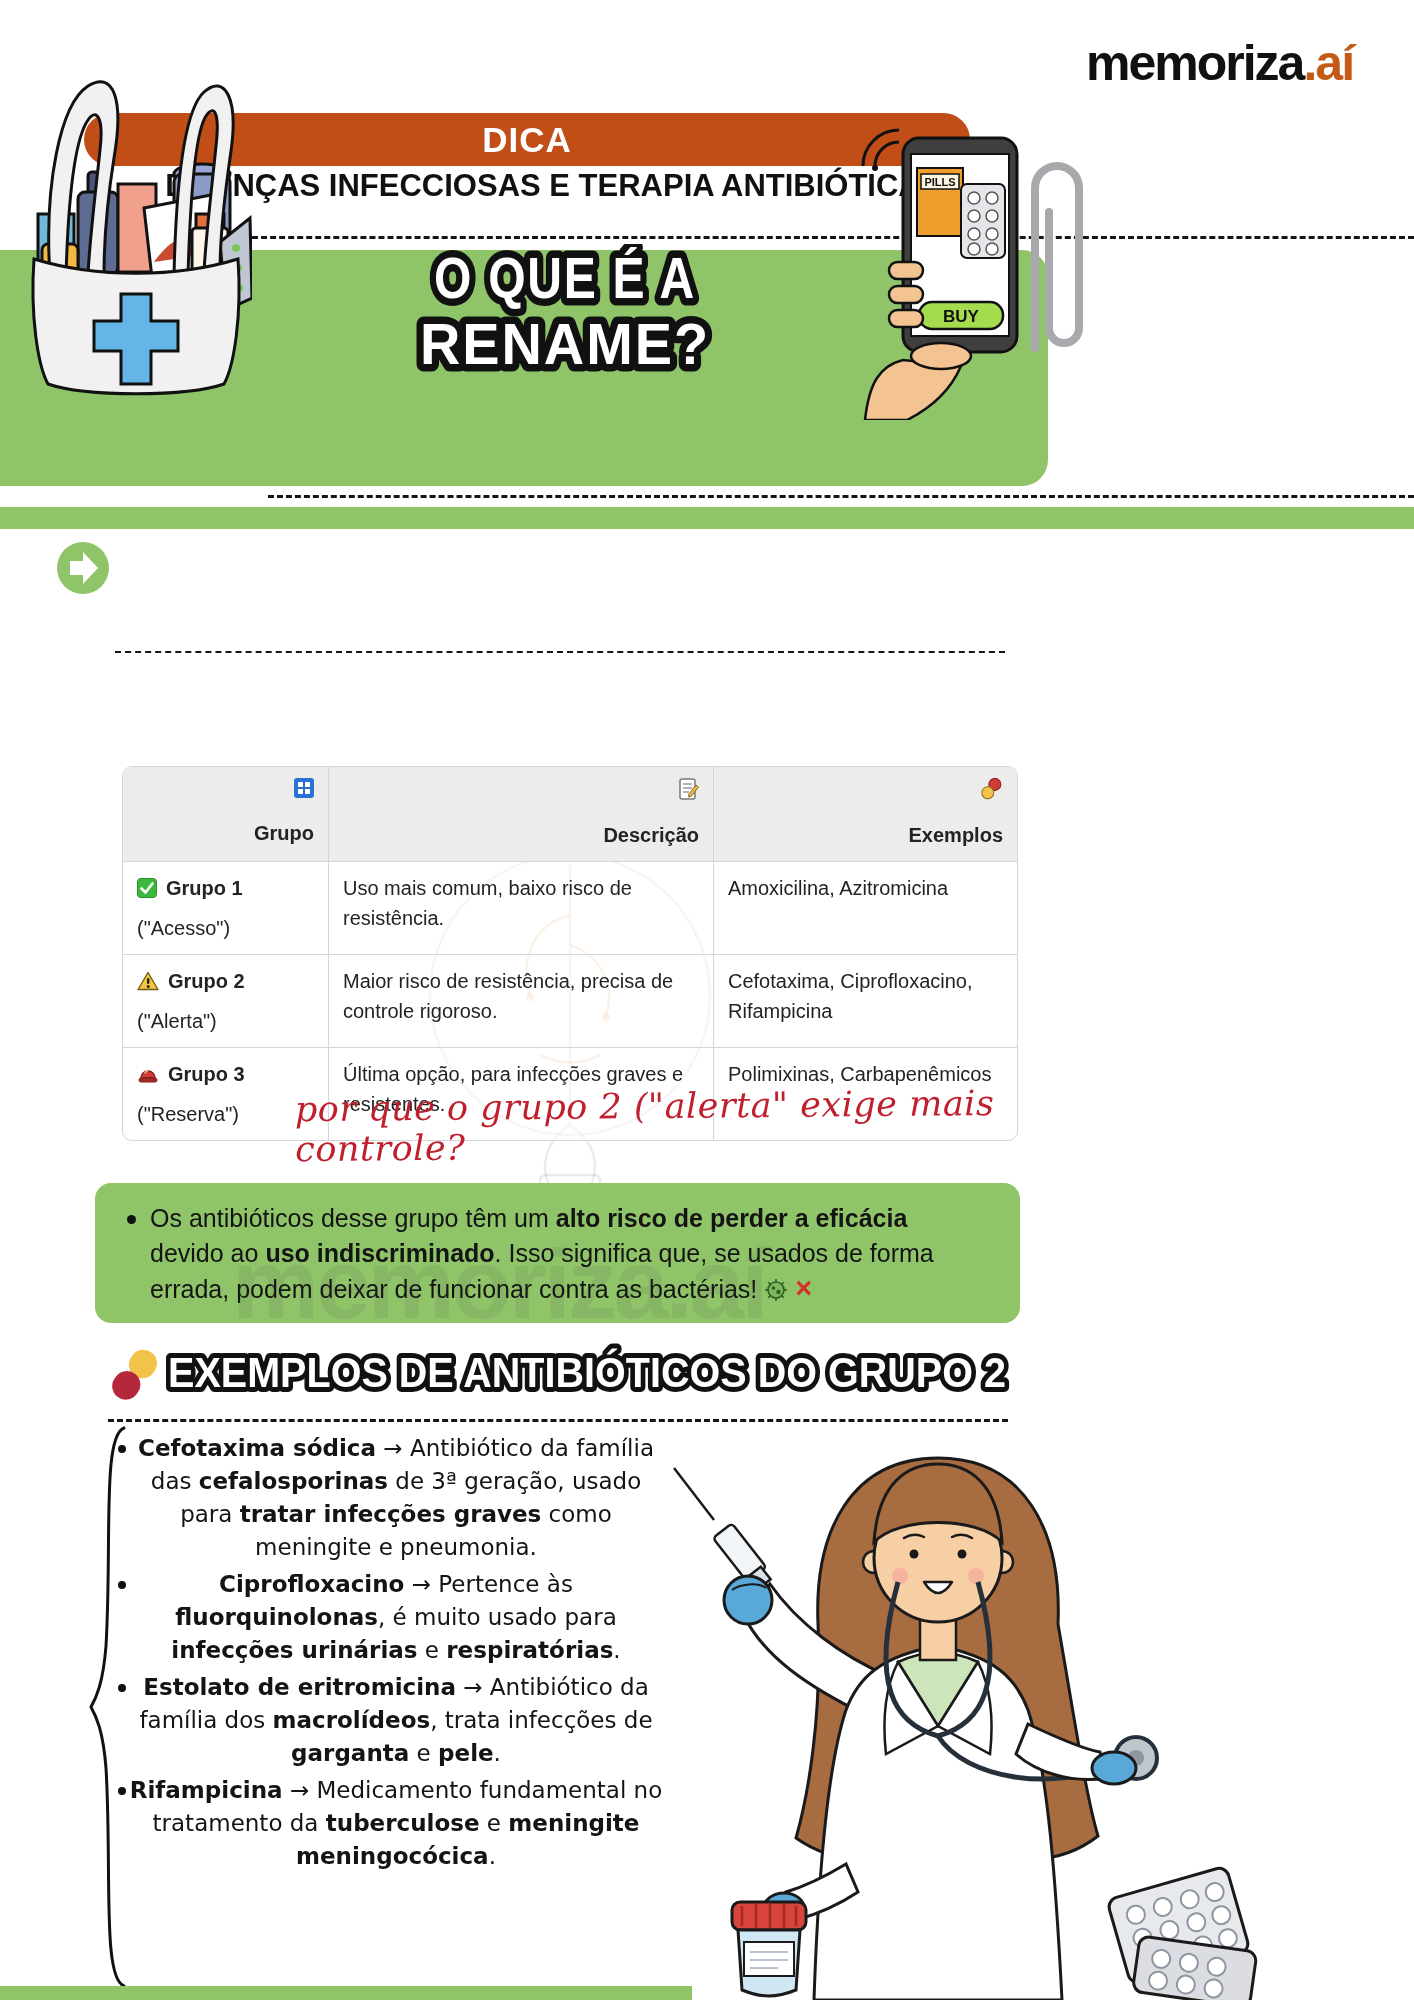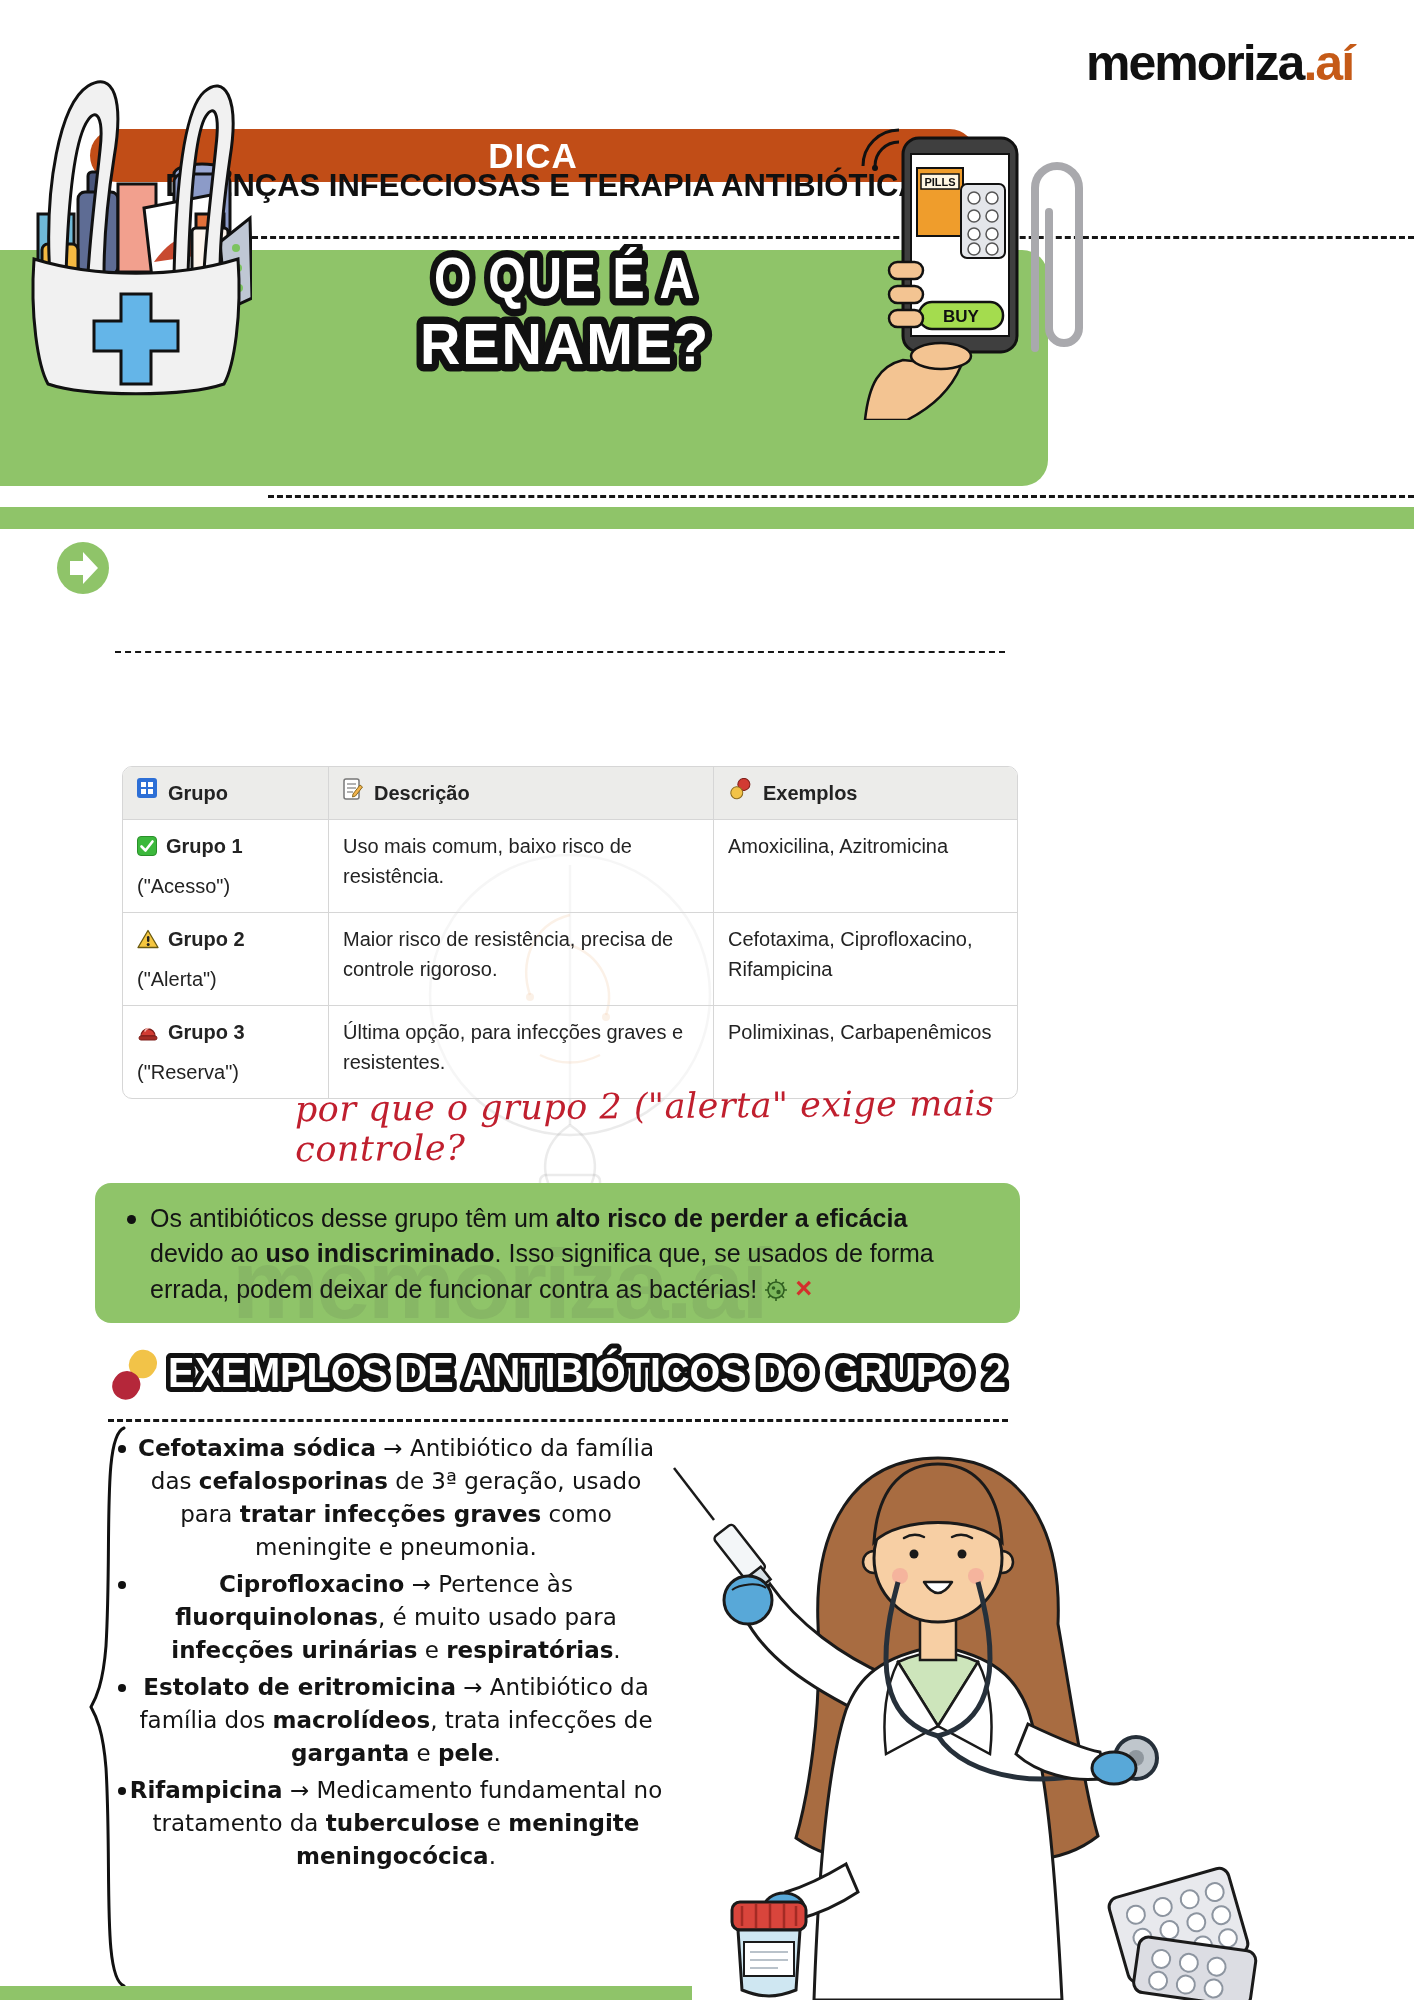--- a/index.html
+++ b/index.html
@@ -7,22 +7,22 @@
         font-family:"Liberation Sans",sans-serif;color:#161616;}
   .abs{position:absolute;}
 
   
   .logo{top:34px;left:1086px;font-size:50px;font-weight:800;letter-spacing:-2px;
         font-family:"Liberation Sans",sans-serif;}
   .logo .lg-black{color:#111;}
   .logo .lg-orange{color:#C55A17;}
 
   
-  .banner{top:113px;left:90px;width:886px;height:53px;background:#C14D17;border-radius:27px;
-          display:flex;align-items:center;justify-content:center;margin-top:16px;}
+  .banner{top:113px;left:84px;width:886px;height:53px;background:#C14D17;border-radius:27px;
+          display:flex;align-items:center;justify-content:center;}
   .banner-title{color:#fff;font-size:35px;font-weight:800;letter-spacing:1px;}
   .subtitle{top:168px;left:100px;width:886px;text-align:center;font-size:31px;font-weight:800;color:#111;}
 
   .dash{border-top:3px dashed #161616;height:0;}
   .dash1{top:236px;left:243px;width:1171px;}
   .dash2{top:495px;left:268px;width:1146px;}
   .dash3{top:651px;left:115px;width:890px;border-top-width:2px;}
   .dash4{top:1419px;left:108px;width:900px;}
 
   
@@ -40,21 +40,21 @@
   .division{top:660px;left:115px;width:895px;font-size:25.5px;line-height:36px;color:#D25A1C;}
   .b{font-weight:700;}
 
   
   .gtable{top:766px;left:122px;width:894px;border:1.5px solid #D6D6D6;border-radius:10px;
           background:rgba(255,255,255,0.55);overflow:hidden;font-family:"Liberation Sans",sans-serif;}
   .t-row{display:grid;grid-template-columns:205px 385px 304px;}
   .t-head{background:#ECECEA;border-bottom:1px solid #D6D6D6;}
   .t-cell{padding:11px 14px;font-size:20px;color:#232323;line-height:30px;border-left:1px solid #D6D6D6;}
   .t-cell:first-child{border-left:none;}
-  .t-head .t-cell{font-weight:700;display:flex;align-items:flex-start;gap:11px;}
+  .t-head .t-cell{font-weight:700;display:flex;align-items:flex-end;gap:20px;flex-direction:column;}
   .t-body .t-row{border-bottom:1px solid #D6D6D6;min-height:89px;}
   .t-body .t-row:last-child{border-bottom:none;}
   .g-line{display:flex;align-items:center;gap:9px;font-weight:600;}
   .g-sub{margin-top:10px;}
   .ticon{flex:0 0 auto;display:inline-block;}
 
   
   .wm-brain{top:825px;left:390px;opacity:1;pointer-events:none;}
   .wm-text{top:1228px;left:232px;font-size:98px;font-weight:800;letter-spacing:-3px;
            color:rgba(70,70,70,0.10);z-index:2;pointer-events:none;white-space:nowrap;}

